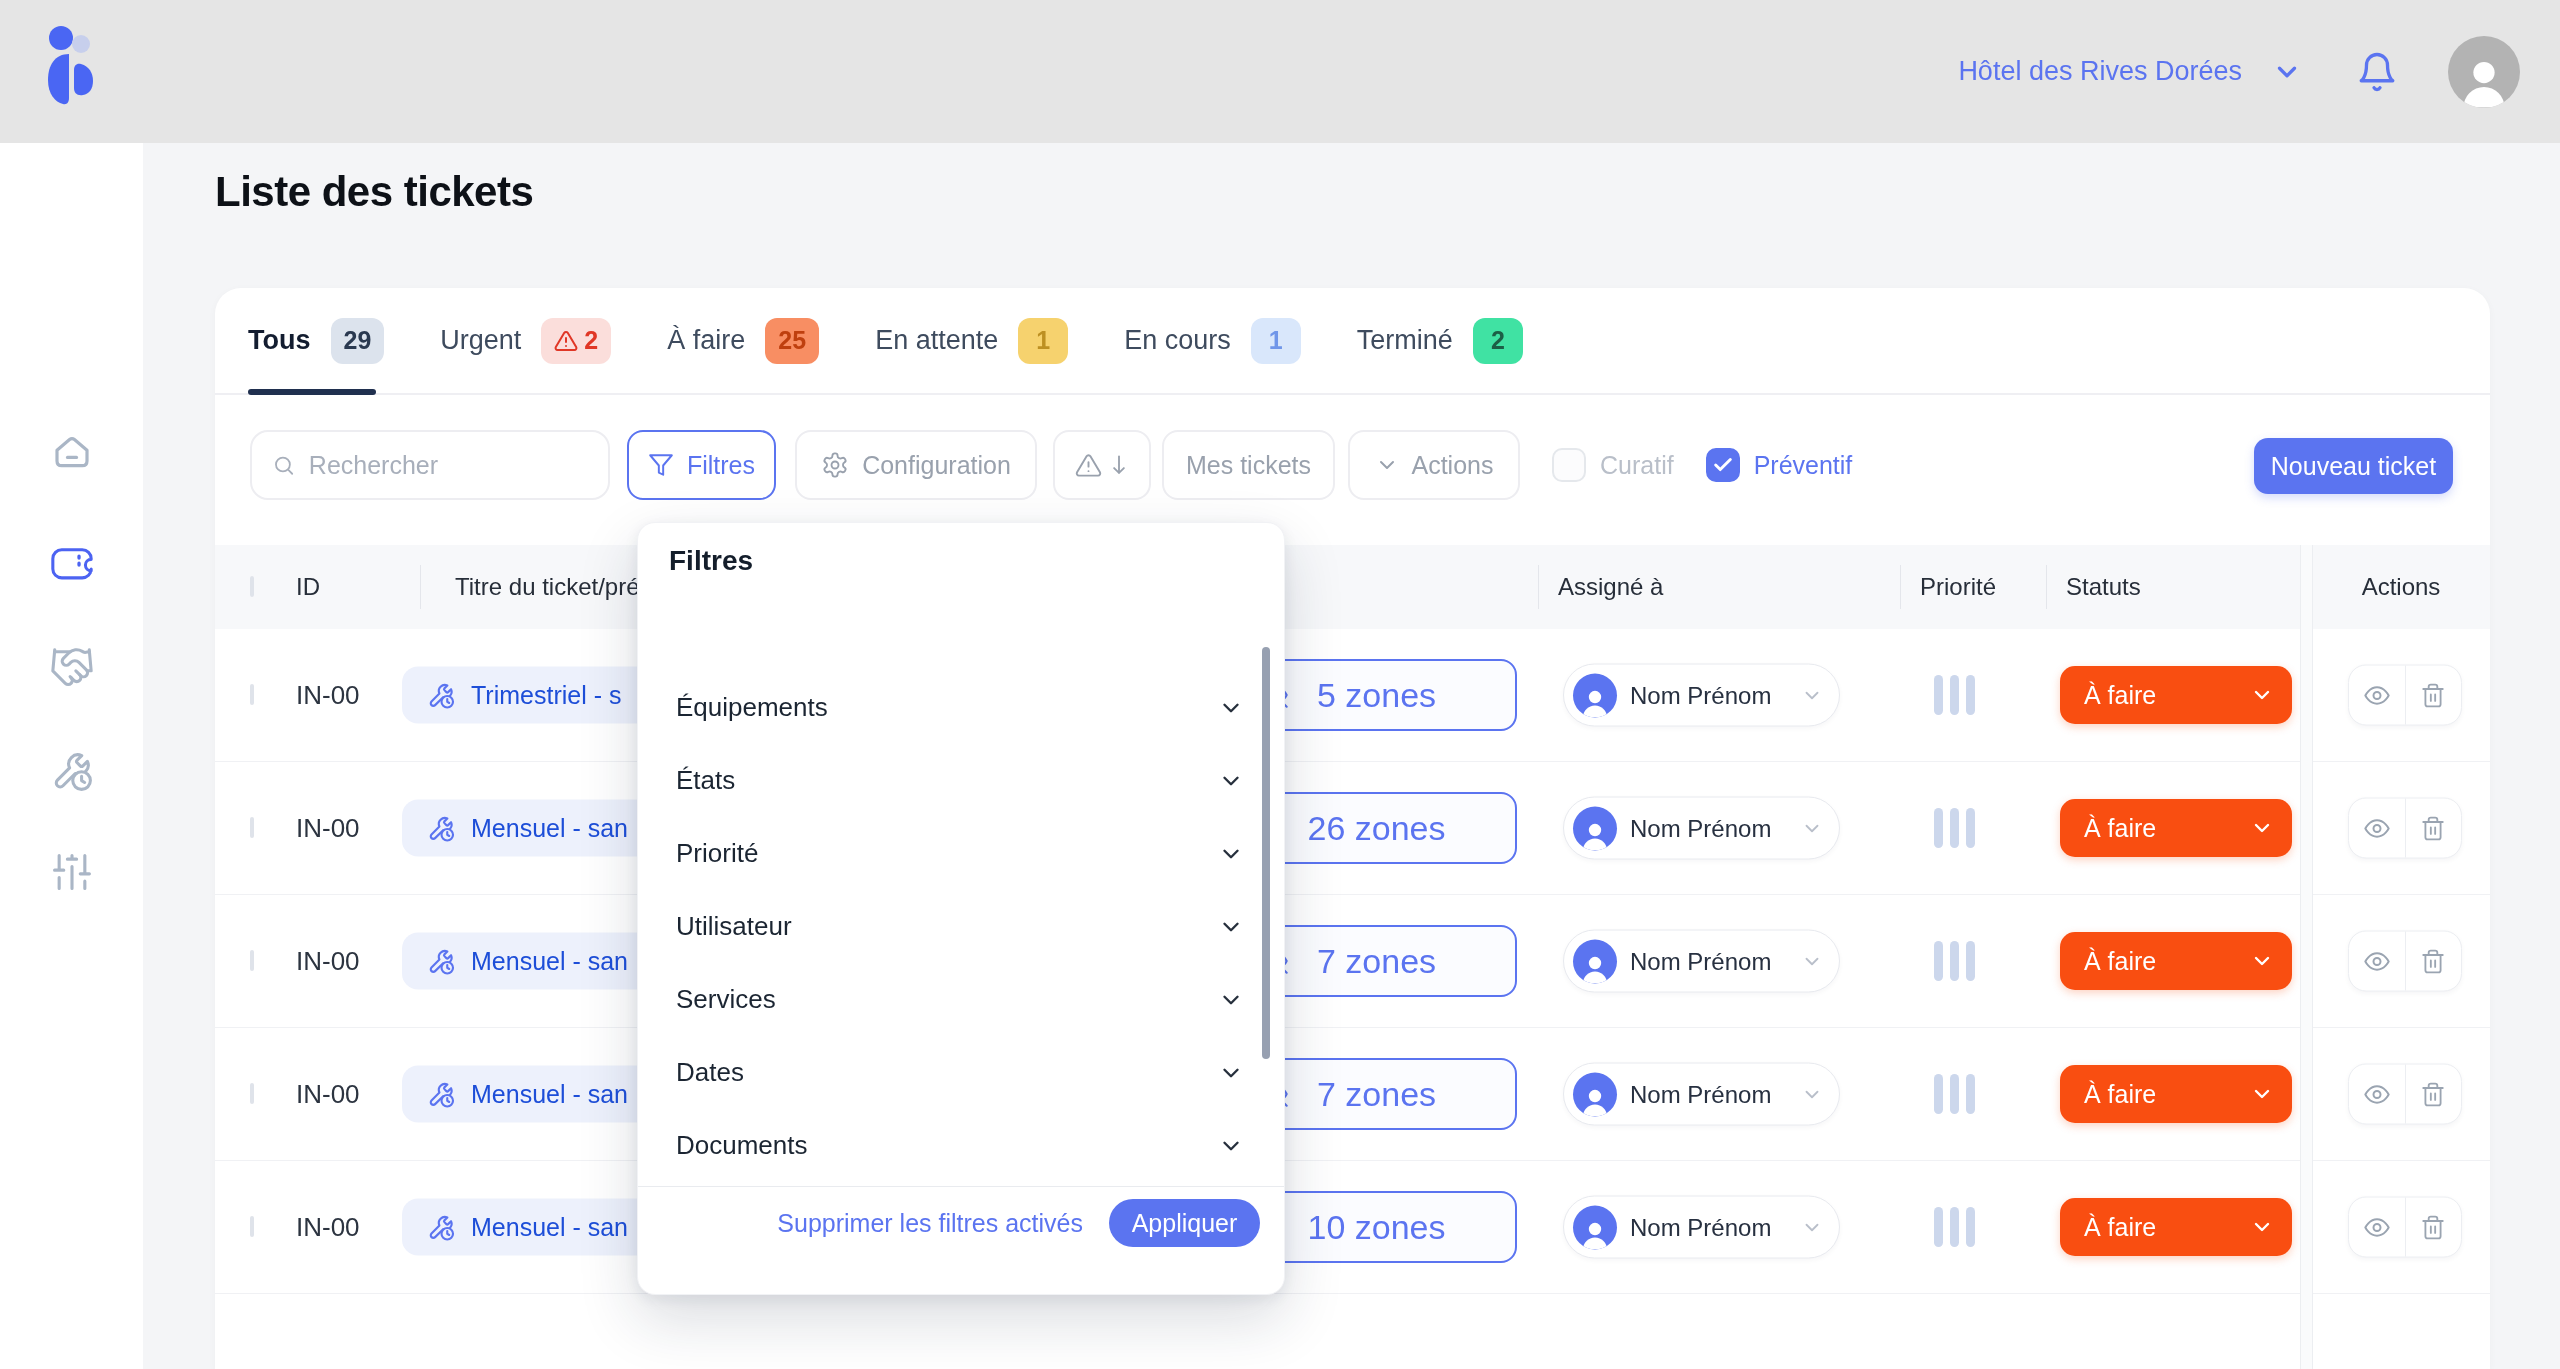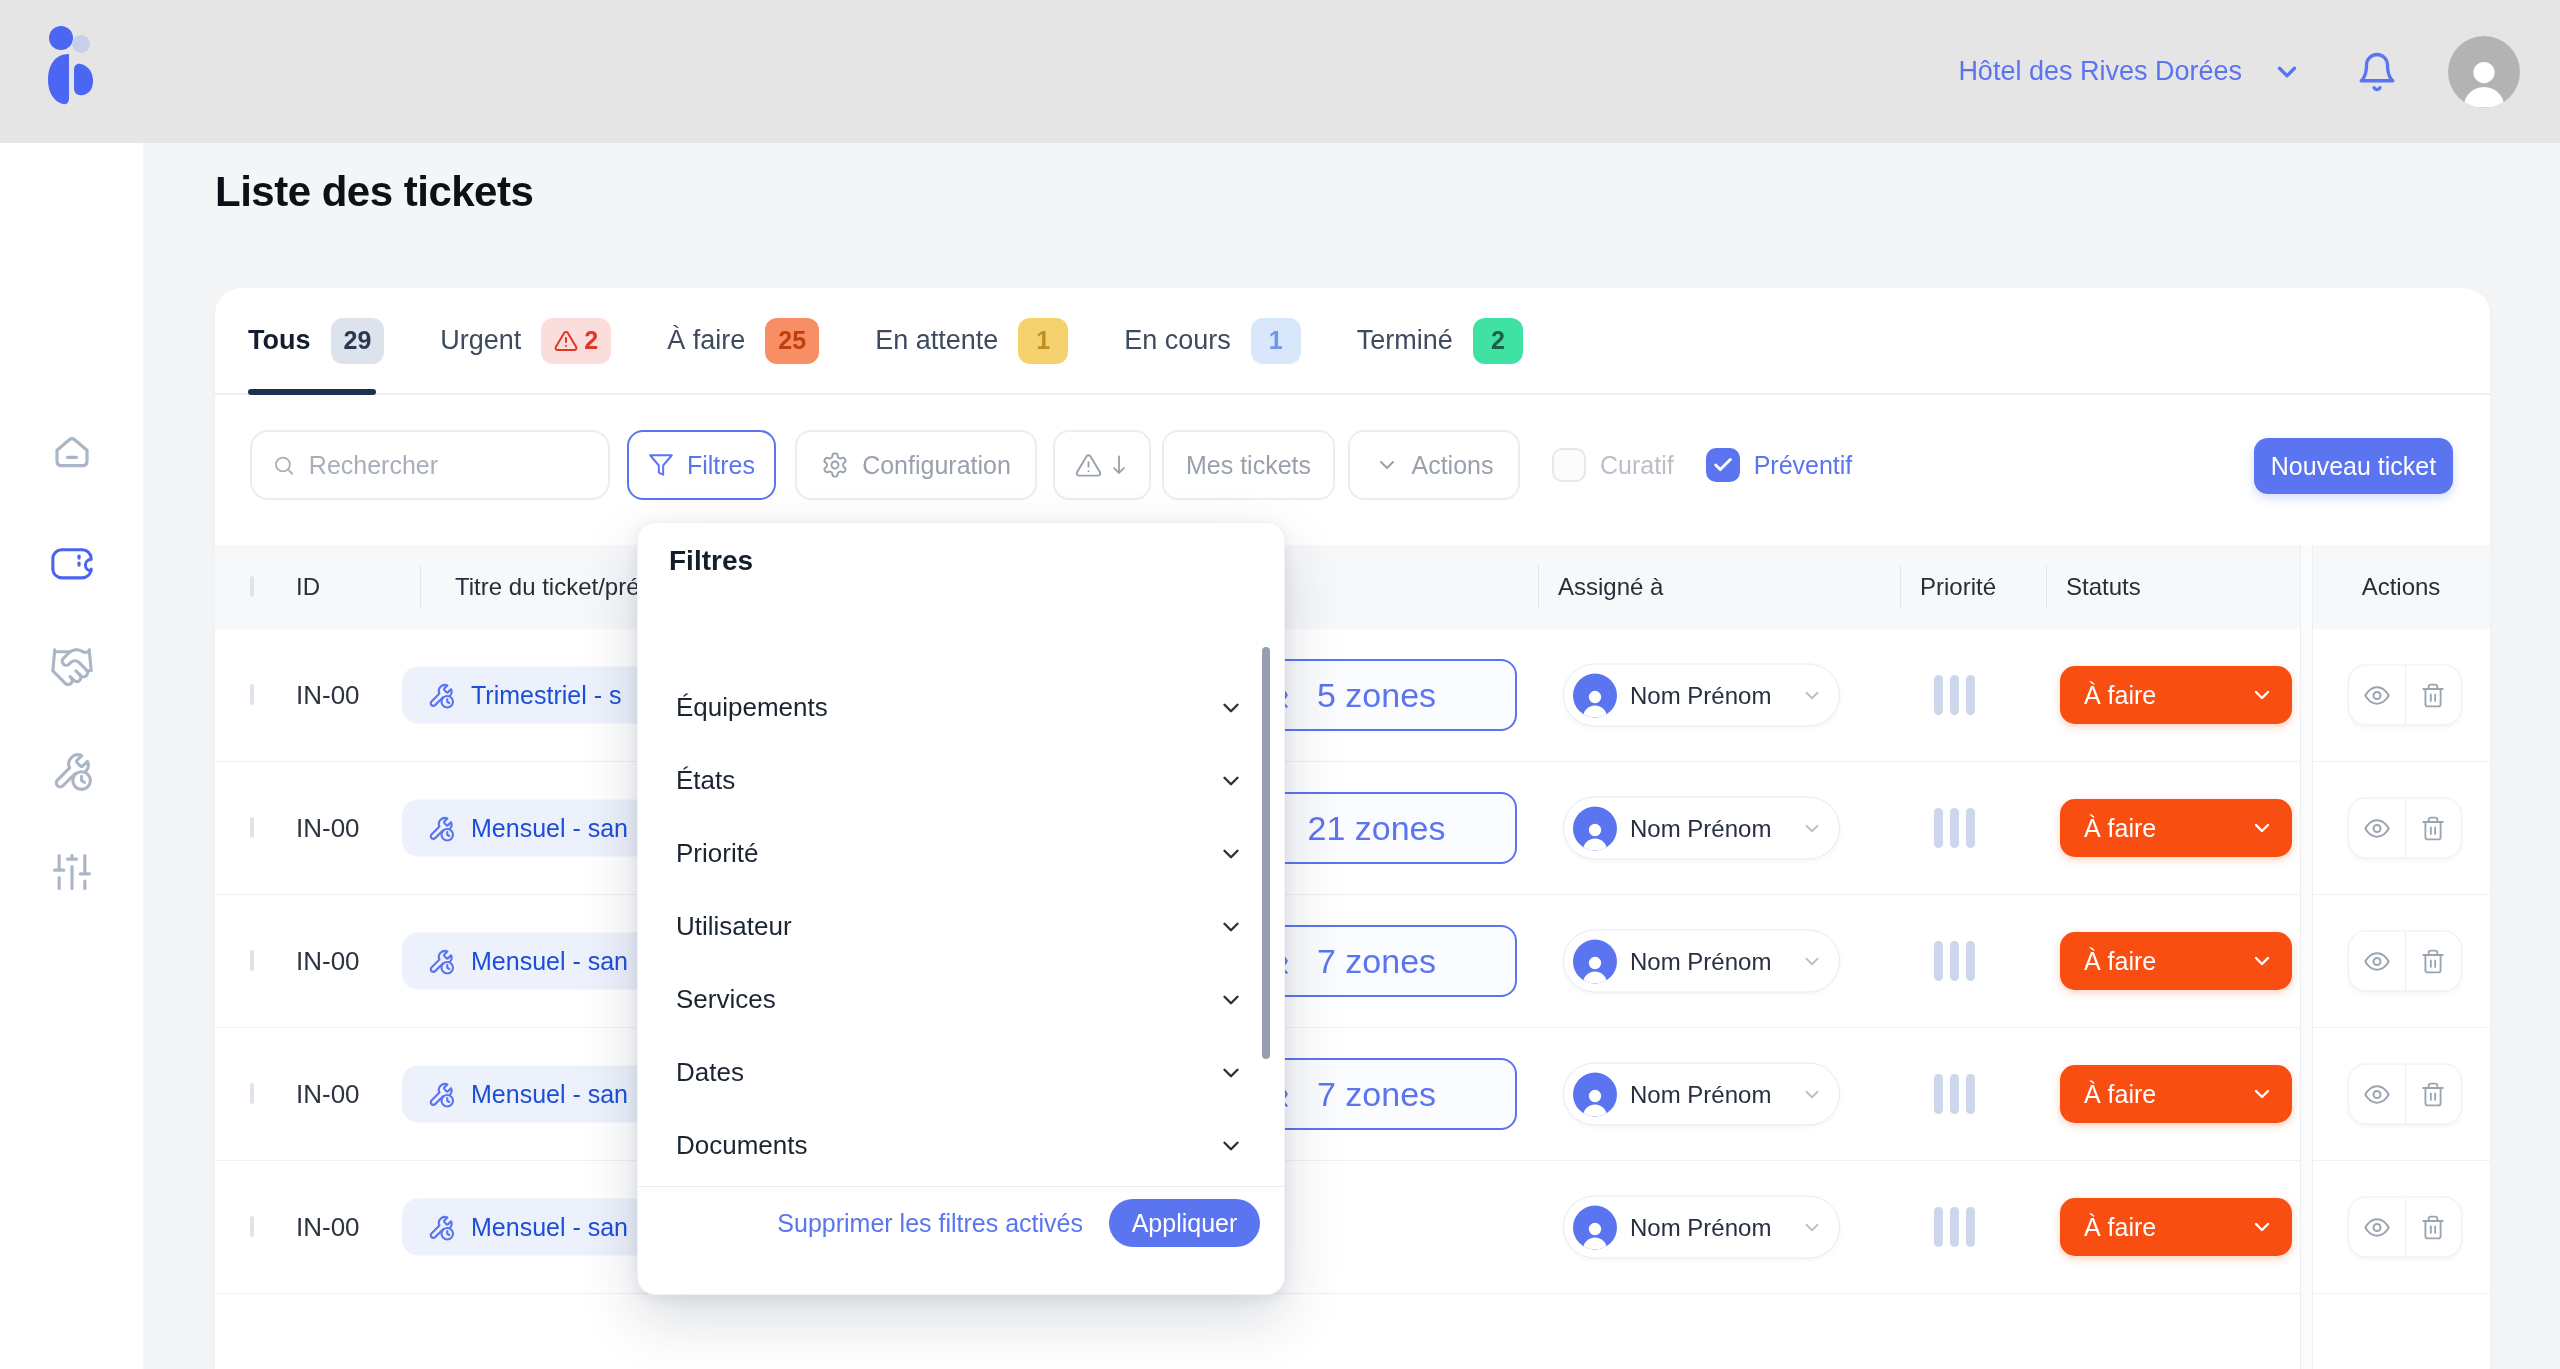--- a/index.html
+++ b/index.html
@@ -357,21 +357,21 @@
             </svg>
           <span class="ttext">Mensuel - san</span>
         </span>
         <span class="cell c-zones">
           <svg width="28" height="28" viewBox="0 0 24 24" fill="none" stroke="currentColor" stroke-width="1.8" stroke-linecap="round" stroke-linejoin="round">
               <path d="M9.88 9.88a3 3 0 1 0 4.24 4.24"></path>
               <path d="M10.73 5.08A10.43 10.43 0 0 1 12 5c7 0 10 7 10 7a13.16 13.16 0 0 1-1.67 2.68"></path>
               <path d="M6.61 6.61A13.526 13.526 0 0 0 2 12s3 7 10 7a9.74 9.74 0 0 0 5.39-1.61"></path>
               <path d="m2 2 20 20"></path>
             </svg>
-          <span>21 zones</span>
+          <span>26 zones</span>
         </span>
         <span class="cell c-assignee">
           <span class="mini-avatar">
               <svg width="34" height="31" viewBox="0 0 24 22" fill="#ffffff">
                 <circle cx="12" cy="7.5" r="4.4"></circle>
                 <path d="M3.5 22a8.5 8.5 0 0 1 17 0z"></path>
               </svg>
             </span>
           <span class="assignee-name">Nom Prénom</span>
           <span class="chev">
@@ -545,20 +545,29 @@
         <span class="cell c-check"><span class="checkbox"></span></span>
         <span class="cell c-id">IN-00</span>
         <span class="cell c-title">
           <svg width="30" height="30" viewBox="0 0 24 24" fill="none" stroke="currentColor" stroke-width="1.7" stroke-linecap="round" stroke-linejoin="round">
               <path d="M14.7 6.3a1 1 0 0 0 0 1.4l1.6 1.6a1 1 0 0 0 1.4 0l2.34-2.34a4.8 4.8 0 0 1-6.35 6.35L7.3 19.7a2 2 0 0 1-2.9-2.9l6.34-6.39A4.8 4.8 0 0 1 17.09 4z"></path>
               <circle cx="17" cy="17" r="4.6" fill="#edf1fc"></circle>
               <path d="M17 14.8V17l1.6 1"></path>
             </svg>
           <span class="ttext">Mensuel - san</span>
         </span>
+        <span class="cell c-zones">
+          <svg width="28" height="28" viewBox="0 0 24 24" fill="none" stroke="currentColor" stroke-width="1.8" stroke-linecap="round" stroke-linejoin="round">
+              <path d="M9.88 9.88a3 3 0 1 0 4.24 4.24"></path>
+              <path d="M10.73 5.08A10.43 10.43 0 0 1 12 5c7 0 10 7 10 7a13.16 13.16 0 0 1-1.67 2.68"></path>
+              <path d="M6.61 6.61A13.526 13.526 0 0 0 2 12s3 7 10 7a9.74 9.74 0 0 0 5.39-1.61"></path>
+              <path d="m2 2 20 20"></path>
+            </svg>
+          <span>10 zones</span>
+        </span>
         <span class="cell c-assignee">
           <span class="mini-avatar">
               <svg width="34" height="31" viewBox="0 0 24 22" fill="#ffffff">
                 <circle cx="12" cy="7.5" r="4.4"></circle>
                 <path d="M3.5 22a8.5 8.5 0 0 1 17 0z"></path>
               </svg>
             </span>
           <span class="assignee-name">Nom Prénom</span>
           <span class="chev">
               <svg width="22" height="22" viewBox="0 0 24 24" fill="none" stroke="currentColor" stroke-width="2" stroke-linecap="round" stroke-linejoin="round">

